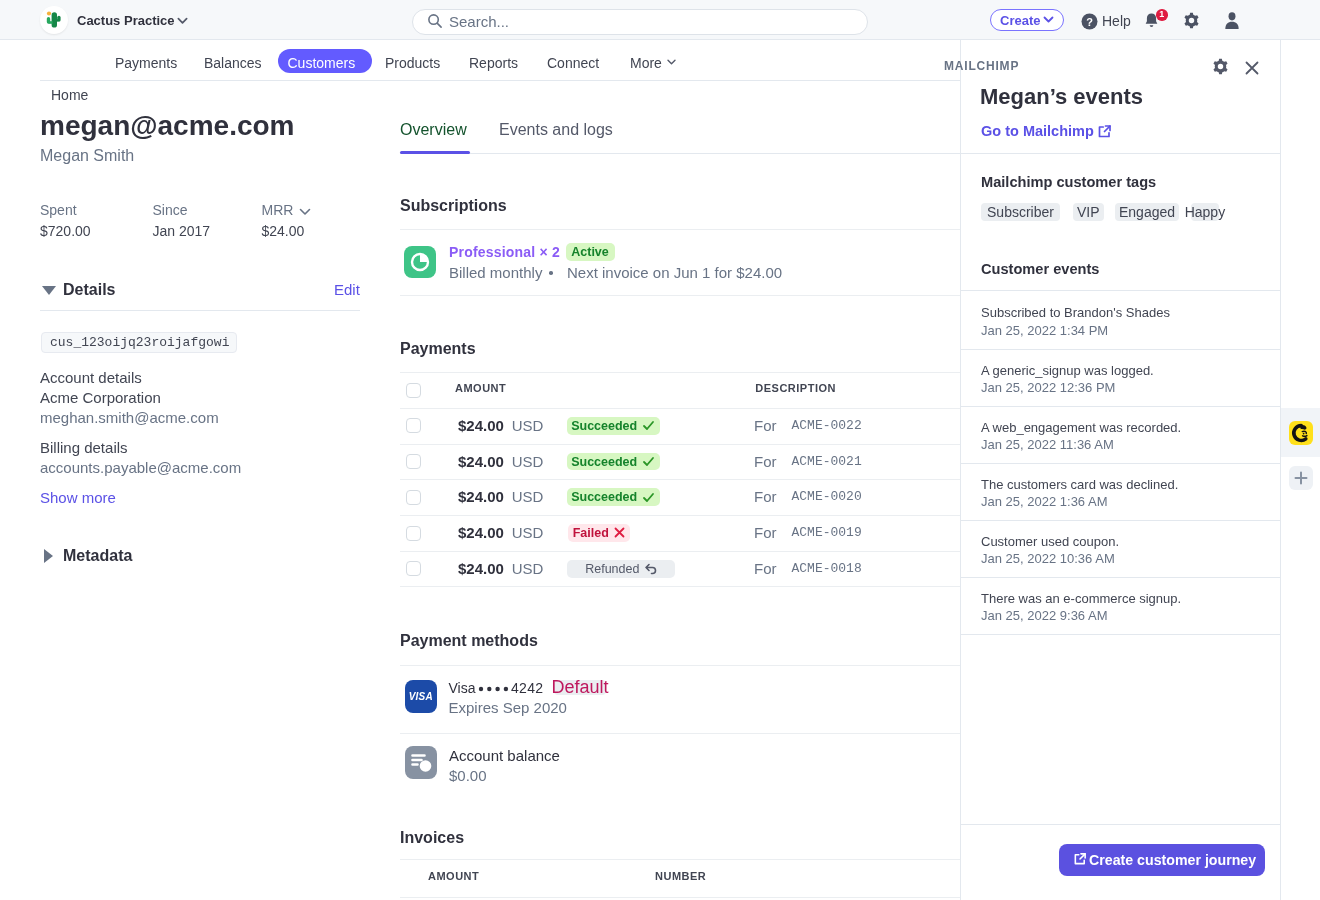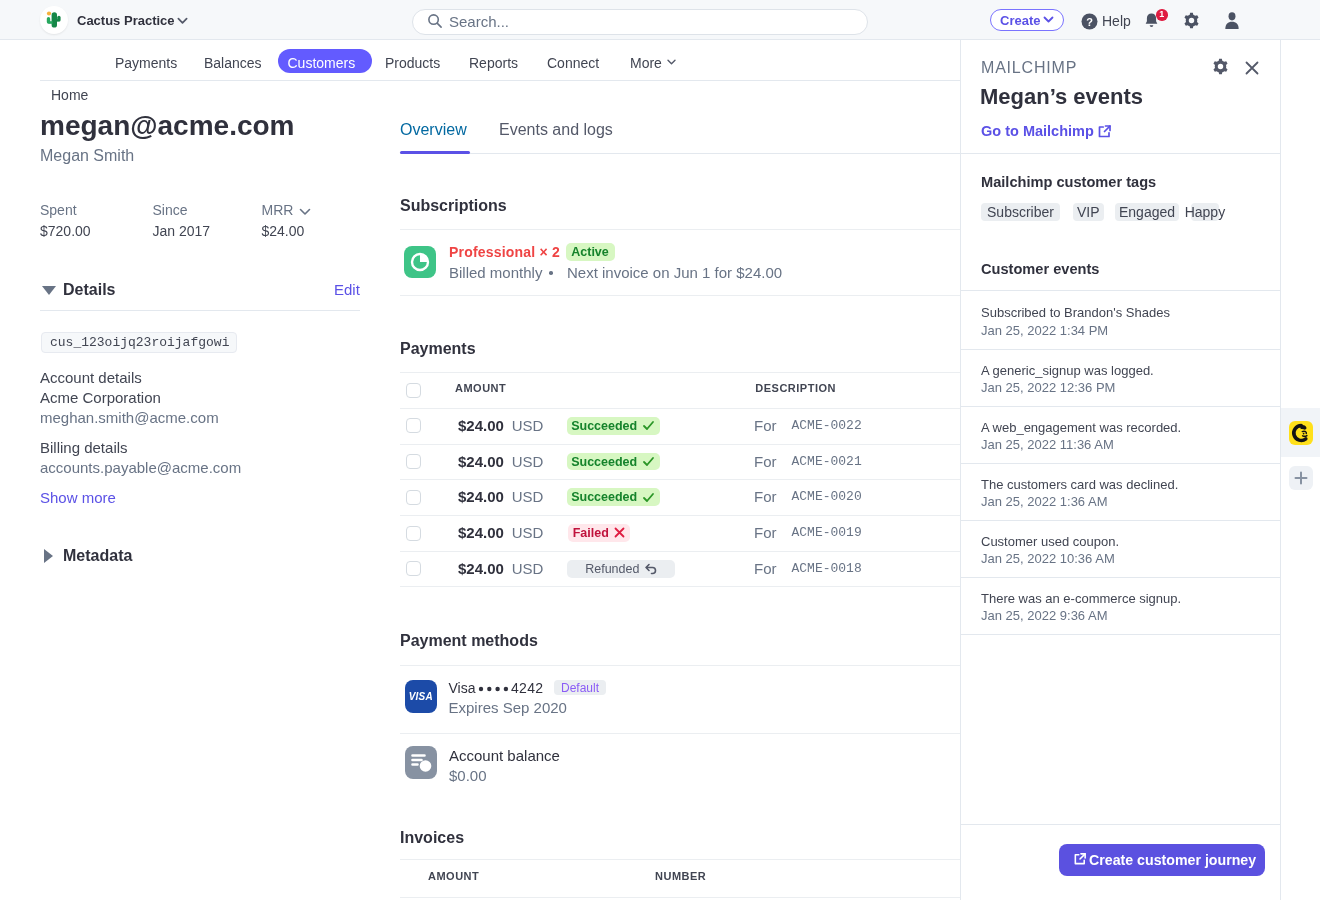--- a/index.html
+++ b/index.html
@@ -112,35 +112,35 @@
 <div class="abs mid" style="left:40px; top:368.5px; font-size:15px;">Account details</div>
 <div class="abs mid" style="left:40px; top:388.5px; font-size:15px;">Acme Corporation</div>
 <div class="abs gray" style="left:40px; top:408.5px; font-size:15px;">meghan.smith@acme.com</div>
 <div class="abs mid" style="left:40px; top:438.5px; font-size:15px;">Billing details</div>
 <div class="abs gray" style="left:40px; top:458.5px; font-size:15px;">accounts.payable@acme.com</div>
 <div class="abs link" style="left:40px; top:489px; font-size:15px;">Show more</div>
 
 <div class="abs" style="left:44px; top:549px; width:0; height:0; border-top:7px solid transparent; border-bottom:7px solid transparent; border-left:9px solid #687385;"></div>
 <div class="abs h16" style="left:63px; top:547px;">Metadata</div>
 
-<div class="abs" style="left:400px; top:121px; font-size:16px; color:#0369a1;">Overview</div>
+<div class="abs" style="left:400px; top:121px; font-size:16px; color:#14532d;">Overview</div>
 <div class="abs" style="left:499px; top:121px; font-size:16px; color:#545969;">Events and logs</div>
 <div class="hr" style="left:400px; top:153px; width:560px; background:#e3e8ee;"></div>
 <div class="abs" style="left:400px; top:151px; width:70px; height:3px; background:#5b51e6; border-radius:2px;"></div>
 
 <div class="abs h16" style="left:400px; top:196.5px;">Subscriptions</div>
 <div class="hr" style="left:400px; top:229px; width:560px;"></div>
 
 <div class="abs" style="left:404px; top:246.4px; width:32px; height:32px; background:#3ec487; border-radius:8px;">
   <svg width="32" height="32" viewBox="0 0 32 32">
       <circle cx="16" cy="16" r="8" fill="none" stroke="#fff" stroke-width="2.4"></circle>
       <path d="M16 16 L16 8 A8 8 0 0 1 24 16 Z" fill="#fff"></path>
     </svg>
 </div>
-<div class="abs" style="left:449px; top:243.5px; font-size:14px; font-weight:bold; color:#ef4444; letter-spacing:0.2px;">Professional × 2</div>
+<div class="abs" style="left:449px; top:243.5px; font-size:14px; font-weight:bold; color:#8b5cf6; letter-spacing:0.2px;">Professional × 2</div>
 <div class="badge badge-green" style="left:565.5px; top:243px; width:49px;">Active</div>
 <div class="abs gray" style="left:449px; top:264px; font-size:15px;">Billed monthly</div>
 <div class="abs" style="left:549px; top:271px; width:3.5px; height:3.5px; border-radius:50%; background:#687385;"></div>
 <div class="abs gray" style="left:567px; top:264px; font-size:15px;">Next invoice on Jun 1 for $24.00</div>
 <div class="hr" style="left:400px; top:294.5px; width:560px;"></div>
 
 <div class="abs h16" style="left:400px; top:339.5px;">Payments</div>
 <div class="hr" style="left:400px; top:371.5px; width:560px;"></div>
 
 <div class="checkbox" style="left:405.5px; top:382.5px;"></div>
@@ -201,41 +201,41 @@
 
 <div class="abs" style="left:404.8px; top:680.3px; width:32px; height:33px; background:#1c4ba8; border-radius:8px; color:#fff; font-style:italic; font-weight:bold; font-size:10px; text-align:center; line-height:33px; letter-spacing:0.2px;">VISA</div>
 <div class="abs" style="left:448.5px; top:679.5px; font-size:14px; color:#30313d;">Visa</div>
 <svg class="abs" style="left:478px; top:685.5px;" width="32" height="6" viewBox="0 0 32 6">
     <circle cx="3" cy="3" r="2.2" fill="#30313d"></circle>
     <circle cx="11.3" cy="3" r="2.2" fill="#30313d"></circle>
     <circle cx="19.6" cy="3" r="2.2" fill="#30313d"></circle>
     <circle cx="27.9" cy="3" r="2.2" fill="#30313d"></circle>
   </svg>
 <div class="abs" style="left:511px; top:679.5px; font-size:14px; color:#30313d; letter-spacing:0.3px;">4242</div>
-<div class="badge badge-gray" style="left:554px; top:680px; width:52px; height:15px; font-size:12px; color:#8b5cf6; border-radius:4px;">Default</div>
+<div class="badge badge-gray" style="left:554px; top:680px; width:52px; height:15px; font-size:18px; color:#be185d; border-radius:4px;">Default</div>
 <div class="abs gray" style="left:448.5px; top:699px; font-size:15px;">Expires Sep 2020</div>
 <div class="hr" style="left:400px; top:733px; width:560px;"></div>
 
 <div class="abs" style="left:404.8px; top:746px; width:32px; height:32.6px; background:#8792a2; border-radius:8px;">
   <svg width="32" height="32" viewBox="0 0 32 32">
       <path d="M7.5 9.5 L19.5 9.5 M7.5 14 L16.5 14 M7.5 18.5 L12.5 18.5" stroke="#fff" stroke-width="2.6" stroke-linecap="round"></path>
       <circle cx="20.5" cy="20" r="5.8" fill="#fff"></circle>
     </svg>
 </div>
 <div class="abs" style="left:449px; top:746.5px; font-size:15px; color:#30313d;">Account balance</div>
 <div class="abs gray" style="left:449px; top:766.5px; font-size:15px;">$0.00</div>
 
 <div class="abs h16" style="left:400px; top:829px;">Invoices</div>
 <div class="hr" style="left:400px; top:859px; width:560px;"></div>
 <div class="abs mid" style="left:428px; top:870.2px; font-size:11px; font-weight:bold; letter-spacing:0.5px;">AMOUNT</div>
 <div class="abs mid" style="left:655px; top:870.2px; font-size:11px; font-weight:bold; letter-spacing:0.5px;">NUMBER</div>
 <div class="hr" style="left:400px; top:897px; width:560px;"></div>
 
 <div class="vr" style="left:960px; top:40px; height:860px;"></div>
-<div class="abs gray" style="left:981px; top:59px; font-size:16px; font-weight:normal; letter-spacing:0.8px;">MAILCHIMP</div>
+<div class="abs gray" style="left:944px; top:59px; font-size:12px; font-weight:bold; letter-spacing:0.8px;">MAILCHIMP</div>
 <svg class="abs" style="left:1211.5px; top:58px;" width="17" height="17" viewBox="0 0 20 20">
     <path fill="#545969" d="M8.4 0.8 L11.6 0.8 L12.1 3.2 A7 7 0 0 1 14.3 4.5 L16.7 3.7 L18.3 6.5 L16.5 8.1 A7 7 0 0 1 16.5 11.9 L18.3 13.5 L16.7 16.3 L14.3 15.5 A7 7 0 0 1 12.1 16.8 L11.6 19.2 L8.4 19.2 L7.9 16.8 A7 7 0 0 1 5.7 15.5 L3.3 16.3 L1.7 13.5 L3.5 11.9 A7 7 0 0 1 3.5 8.1 L1.7 6.5 L3.3 3.7 L5.7 4.5 A7 7 0 0 1 7.9 3.2 Z M10 6.8 A3.2 3.2 0 1 0 10 13.2 A3.2 3.2 0 1 0 10 6.8 Z"></path>
   </svg>
 <svg class="abs" style="left:1245px; top:60.5px;" width="14" height="14" viewBox="0 0 14 14">
     <path d="M1.5 1.5 L12.5 12.5 M12.5 1.5 L1.5 12.5" stroke="#545969" stroke-width="1.8" stroke-linecap="round"></path>
   </svg>
 
 <div class="abs" style="left:980px; top:83.5px; font-size:22px; font-weight:bold; color:#30313d;">Megan’s events</div>
 <div class="abs link" style="left:981px; top:122.5px; font-size:14.5px; font-weight:bold;">Go to Mailchimp</div>
 <svg class="abs" style="left:1096.5px; top:123.5px;" width="15" height="15" viewBox="0 0 15 15">

